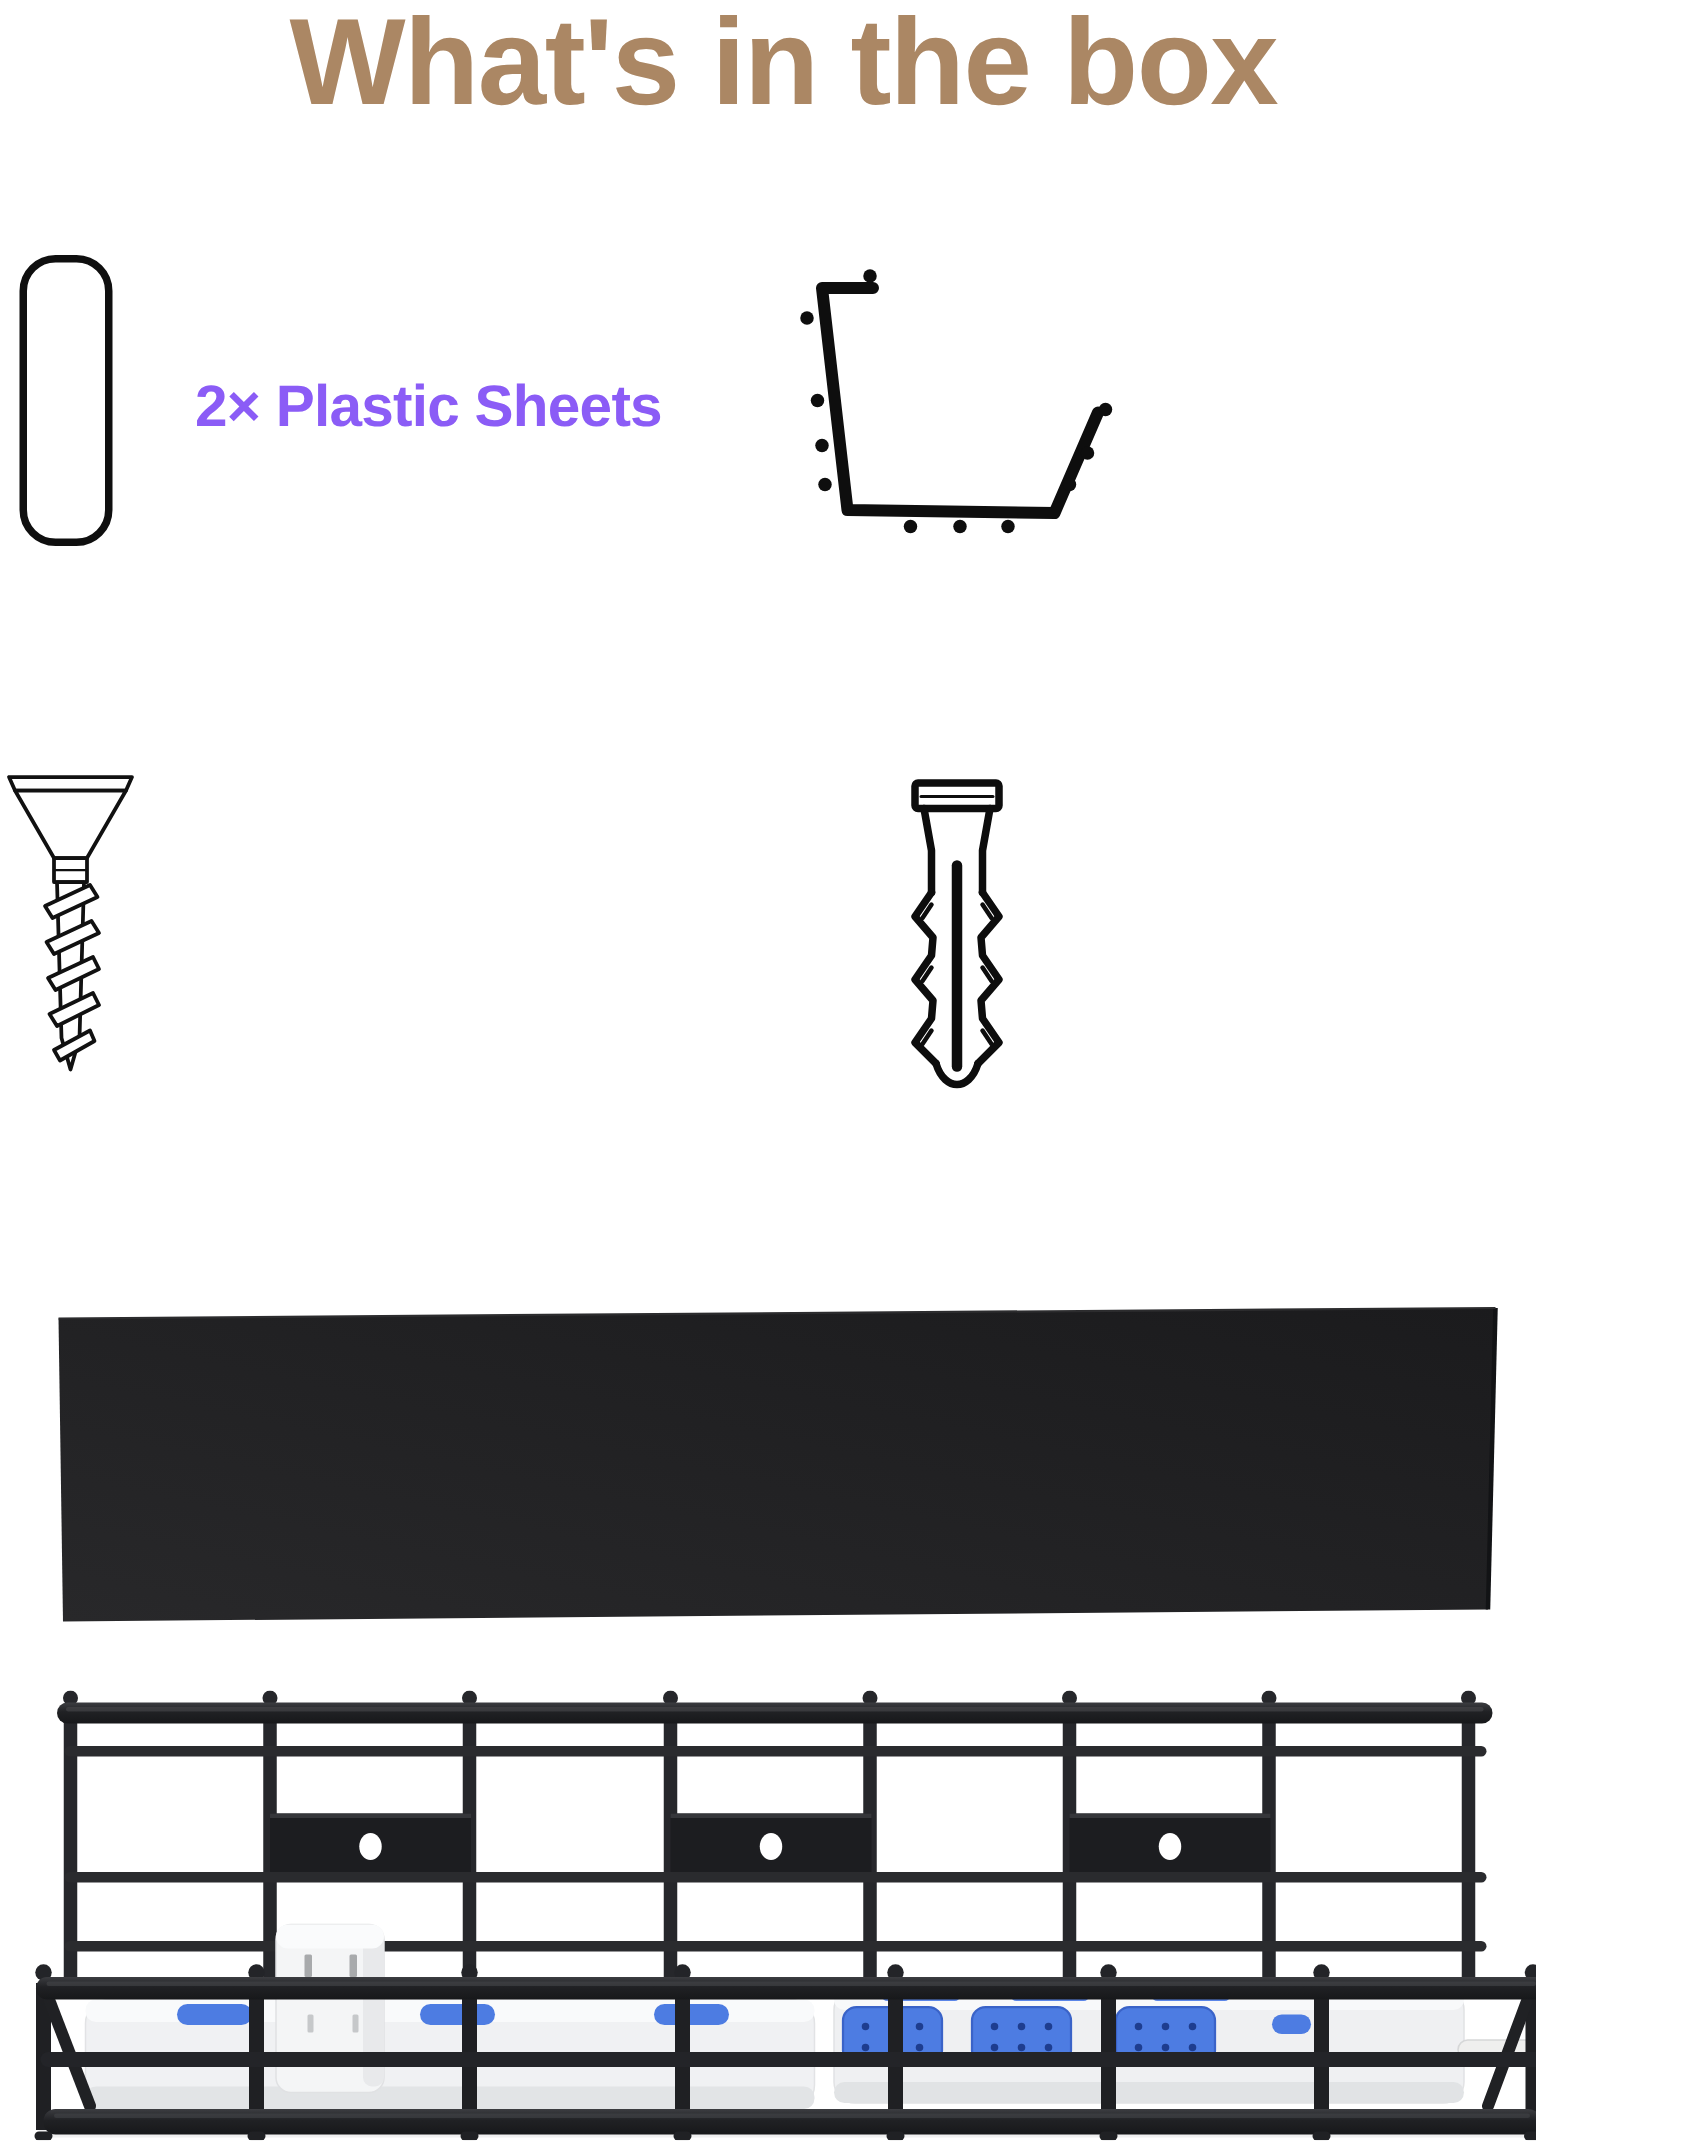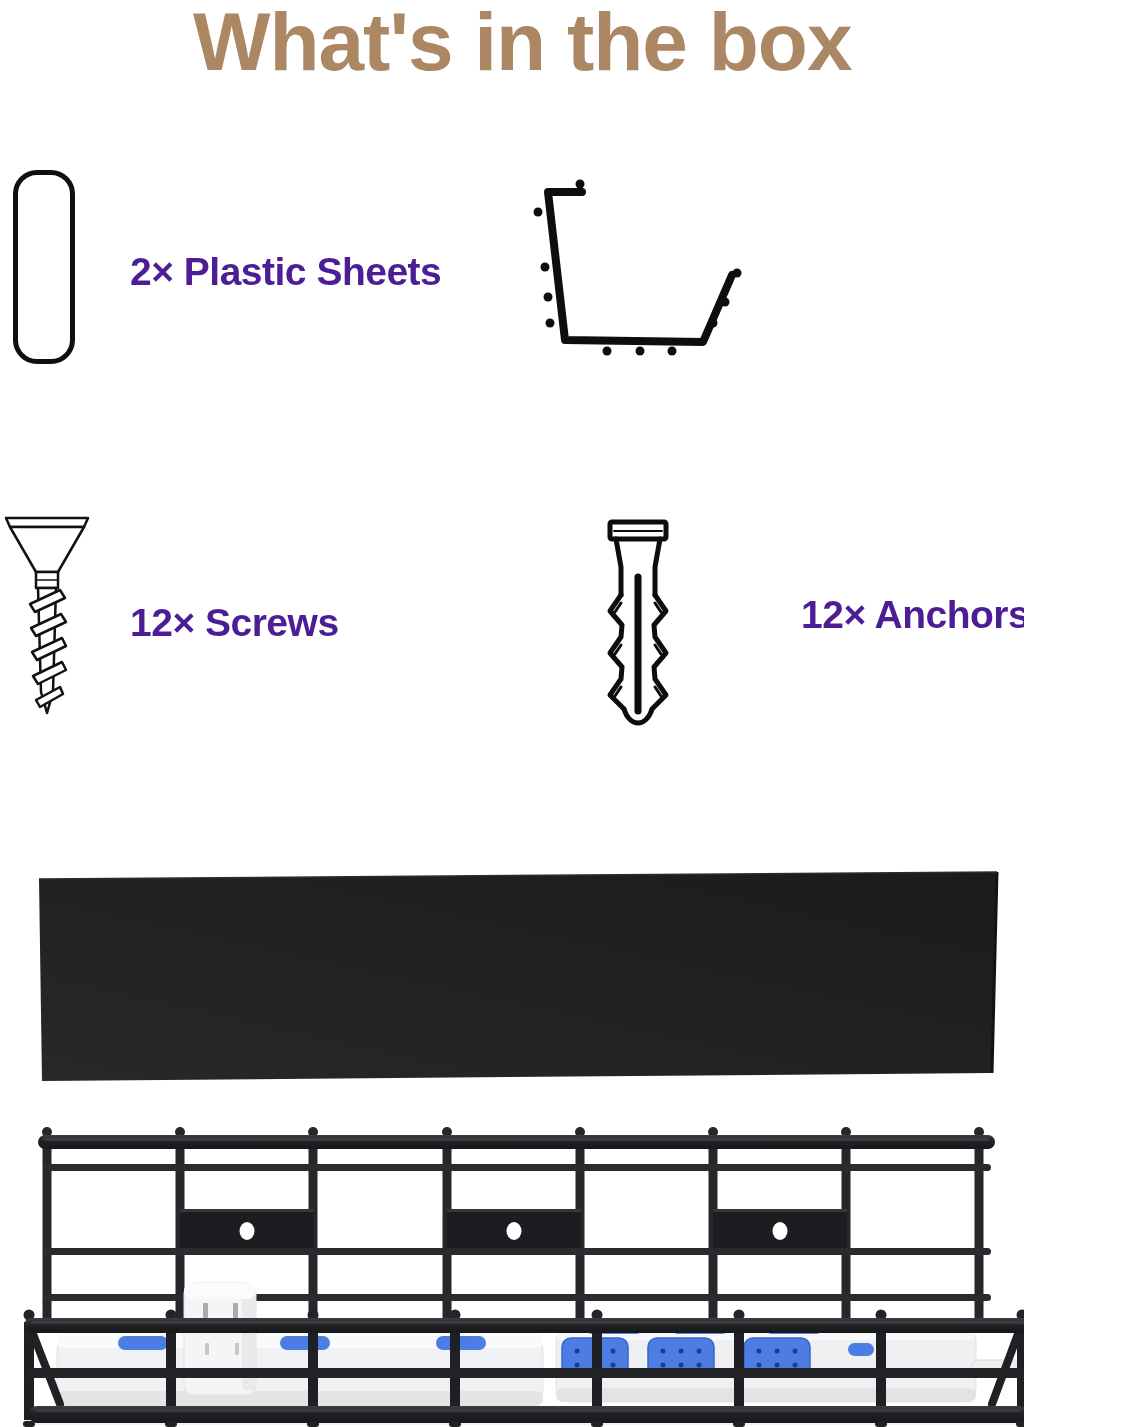--- a/index.html
+++ b/index.html
@@ -7,21 +7,21 @@
     position:relative;width:1024px;height:1427px;background:#ffffff;
     font-family:"Liberation Sans",sans-serif;overflow:hidden;
   }
   .page-title{
     position:absolute;left:193px;top:1px;margin:0;
     font-size:82px;font-weight:700;line-height:1;letter-spacing:-1px;
     color:#ab8764;white-space:nowrap;
   }
   .item-label{
     position:absolute;font-size:39px;font-weight:700;line-height:1;
-    color:#4c1d95;white-space:nowrap;letter-spacing:-0.5px;
+    color:#8b5cf6;white-space:nowrap;letter-spacing:-0.5px;
   }
   .label-plastic{left:130px;top:252px;}
   .label-trays{left:806px;top:266px;}
   .label-screws{left:130px;top:603px;}
   .label-anchors{left:801px;top:595px;}
   .sheet-icon{
     position:absolute;left:13px;top:170px;width:62px;height:194px;
     box-sizing:border-box;border:5px solid #0f0f0f;border-radius:24px;background:#ffffff;
   }
   .abs{position:absolute;}
@@ -60,41 +60,39 @@
       <rect x="32" y="62" width="22" height="16"></rect>
       <line x1="32" y1="70" x2="54" y2="70" stroke-width="1.5"></line>
       <polygon points="34,78 52,78 49,182 43,203 37,182"></polygon>
       <polygon points="26,94 56,80 61,88 31,102"></polygon>
       <polygon points="27,118 57,104 62,112 32,126"></polygon>
       <polygon points="28,142 58,128 62,136 33,150"></polygon>
       <polygon points="29,166 58,152 62,160 34,174"></polygon>
       <polygon points="32,190 56,177 59,184 36,197"></polygon>
     </g>
   </svg>
-  <div class="item-label label-screws">12× Screws</div>
 
   <svg class="abs" style="left:600px;top:515px;" width="76" height="214" viewBox="0 0 76 214">
     <g fill="none" stroke="#0d0d0d" stroke-linecap="round" stroke-linejoin="round">
       <rect x="10" y="7" width="56" height="17" rx="2" stroke-width="5"></rect>
       <line x1="14" y1="16" x2="62" y2="16" stroke-width="2"></line>
       <path d="M16,24 L21,52 L21,80" stroke-width="5"></path>
       <path d="M60,24 L55,52 L55,80" stroke-width="5"></path>
       <line x1="38" y1="62" x2="38" y2="196" stroke-width="7"></line>
       <path d="M21,80 L10,96 L22,110 L21,122 L10,138 L22,152 L21,164 L10,180 L24,194" stroke-width="5"></path>
       <path d="M55,80 L66,96 L54,110 L55,122 L66,138 L54,152 L55,164 L66,180 L52,194" stroke-width="5"></path>
       <path d="M24,194 C27,204 33,208 38,208 C43,208 49,204 52,194" stroke-width="5"></path>
       <line x1="21" y1="88" x2="15" y2="97" stroke-width="3"></line>
       <line x1="55" y1="88" x2="61" y2="97" stroke-width="3"></line>
       <line x1="21" y1="130" x2="15" y2="139" stroke-width="3"></line>
       <line x1="55" y1="130" x2="61" y2="139" stroke-width="3"></line>
       <line x1="21" y1="172" x2="15" y2="181" stroke-width="3"></line>
       <line x1="55" y1="172" x2="61" y2="181" stroke-width="3"></line>
     </g>
   </svg>
-  <div class="item-label label-anchors">12× Anchors</div>
 
   <svg class="abs" style="left:0;top:858px;" width="1136" height="232" viewBox="0 0 1136 232">
     <defs>
       <linearGradient id="pg" x1="0" y1="1" x2="1" y2="0">
         <stop offset="0" stop-color="#28282a"></stop>
         <stop offset="1" stop-color="#1b1b1d"></stop>
       </linearGradient>
     </defs>
     <polygon points="39,21 997,14 992,215 42,223" fill="url(#pg)"></polygon>
     <polyline points="997,14 992,215" fill="none" stroke="#121315" stroke-width="3"></polyline>

